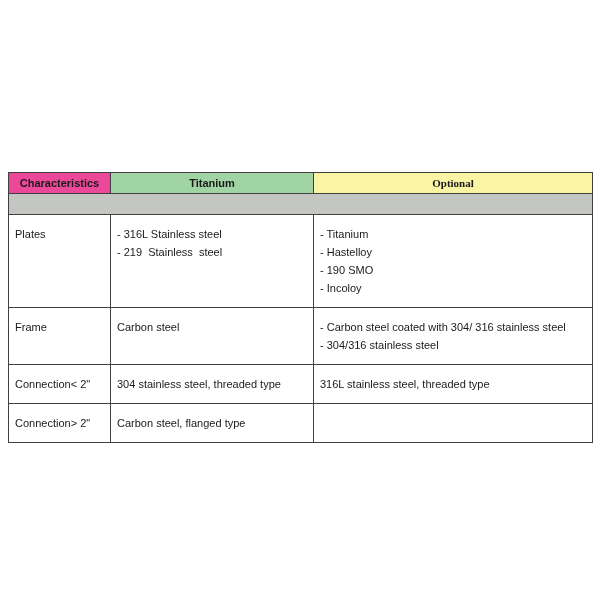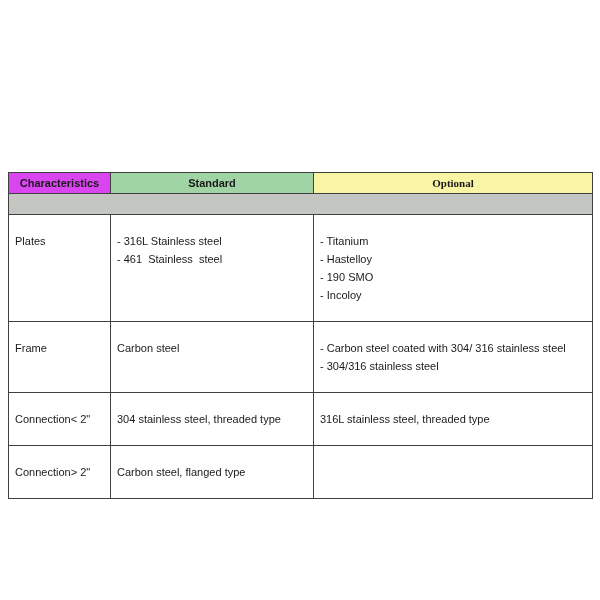--- a/index.html
+++ b/index.html
@@ -27,21 +27,21 @@
   }
   table.spec col.c1 { width: 102px; }
   table.spec col.c2 { width: 203px; }
   table.spec col.c3 { width: 279px; }
   table.spec td {
     border: 1px solid #404040;
     font-size: 11px;
     line-height: 18px;
     color: #1a1a1a;
     vertical-align: top;
-    padding: 17px 6px;
+    padding: 10px 6px;
     white-space: pre-wrap;
     overflow: hidden;
   }
   tr.header-row td {
     text-align: center;
     font-weight: bold;
     height: 18px;
     vertical-align: middle;
     padding: 1px 2px;
   }
@@ -56,32 +56,32 @@
 
 <div class="page">
   <table class="spec">
     <colgroup>
       <col class="c1">
         <col class="c2">
         <col class="c3">
     </colgroup>
     <tbody>
       <tr class="header-row">
-        <td style="background-color: #d946ef;">Characteristics</td>
-        <td style="background-color: rgb(160, 212, 164);">Standard</td>
+        <td style="background-color: #ec4899;">Characteristics</td>
+        <td style="background-color: rgb(160, 212, 164);">Titanium</td>
         <td style="background-color: rgb(250, 245, 165); font-family: Liberation Serif, serif;">Optional</td>
       </tr>
       <tr class="spacer-row">
         <td colspan="3" style="background-color: rgb(196, 198, 194);"></td>
       </tr>
 
       <tr>
         <td>Plates</td>
         <td>- 316L Stainless steel
-- 461  Stainless  steel</td>
+- 219  Stainless  steel</td>
         <td>- Titanium
 - Hastelloy
 - 190 SMO
 - Incoloy</td>
       </tr>
 
 
       <tr>
         <td>Frame</td>
         <td>Carbon steel</td>

